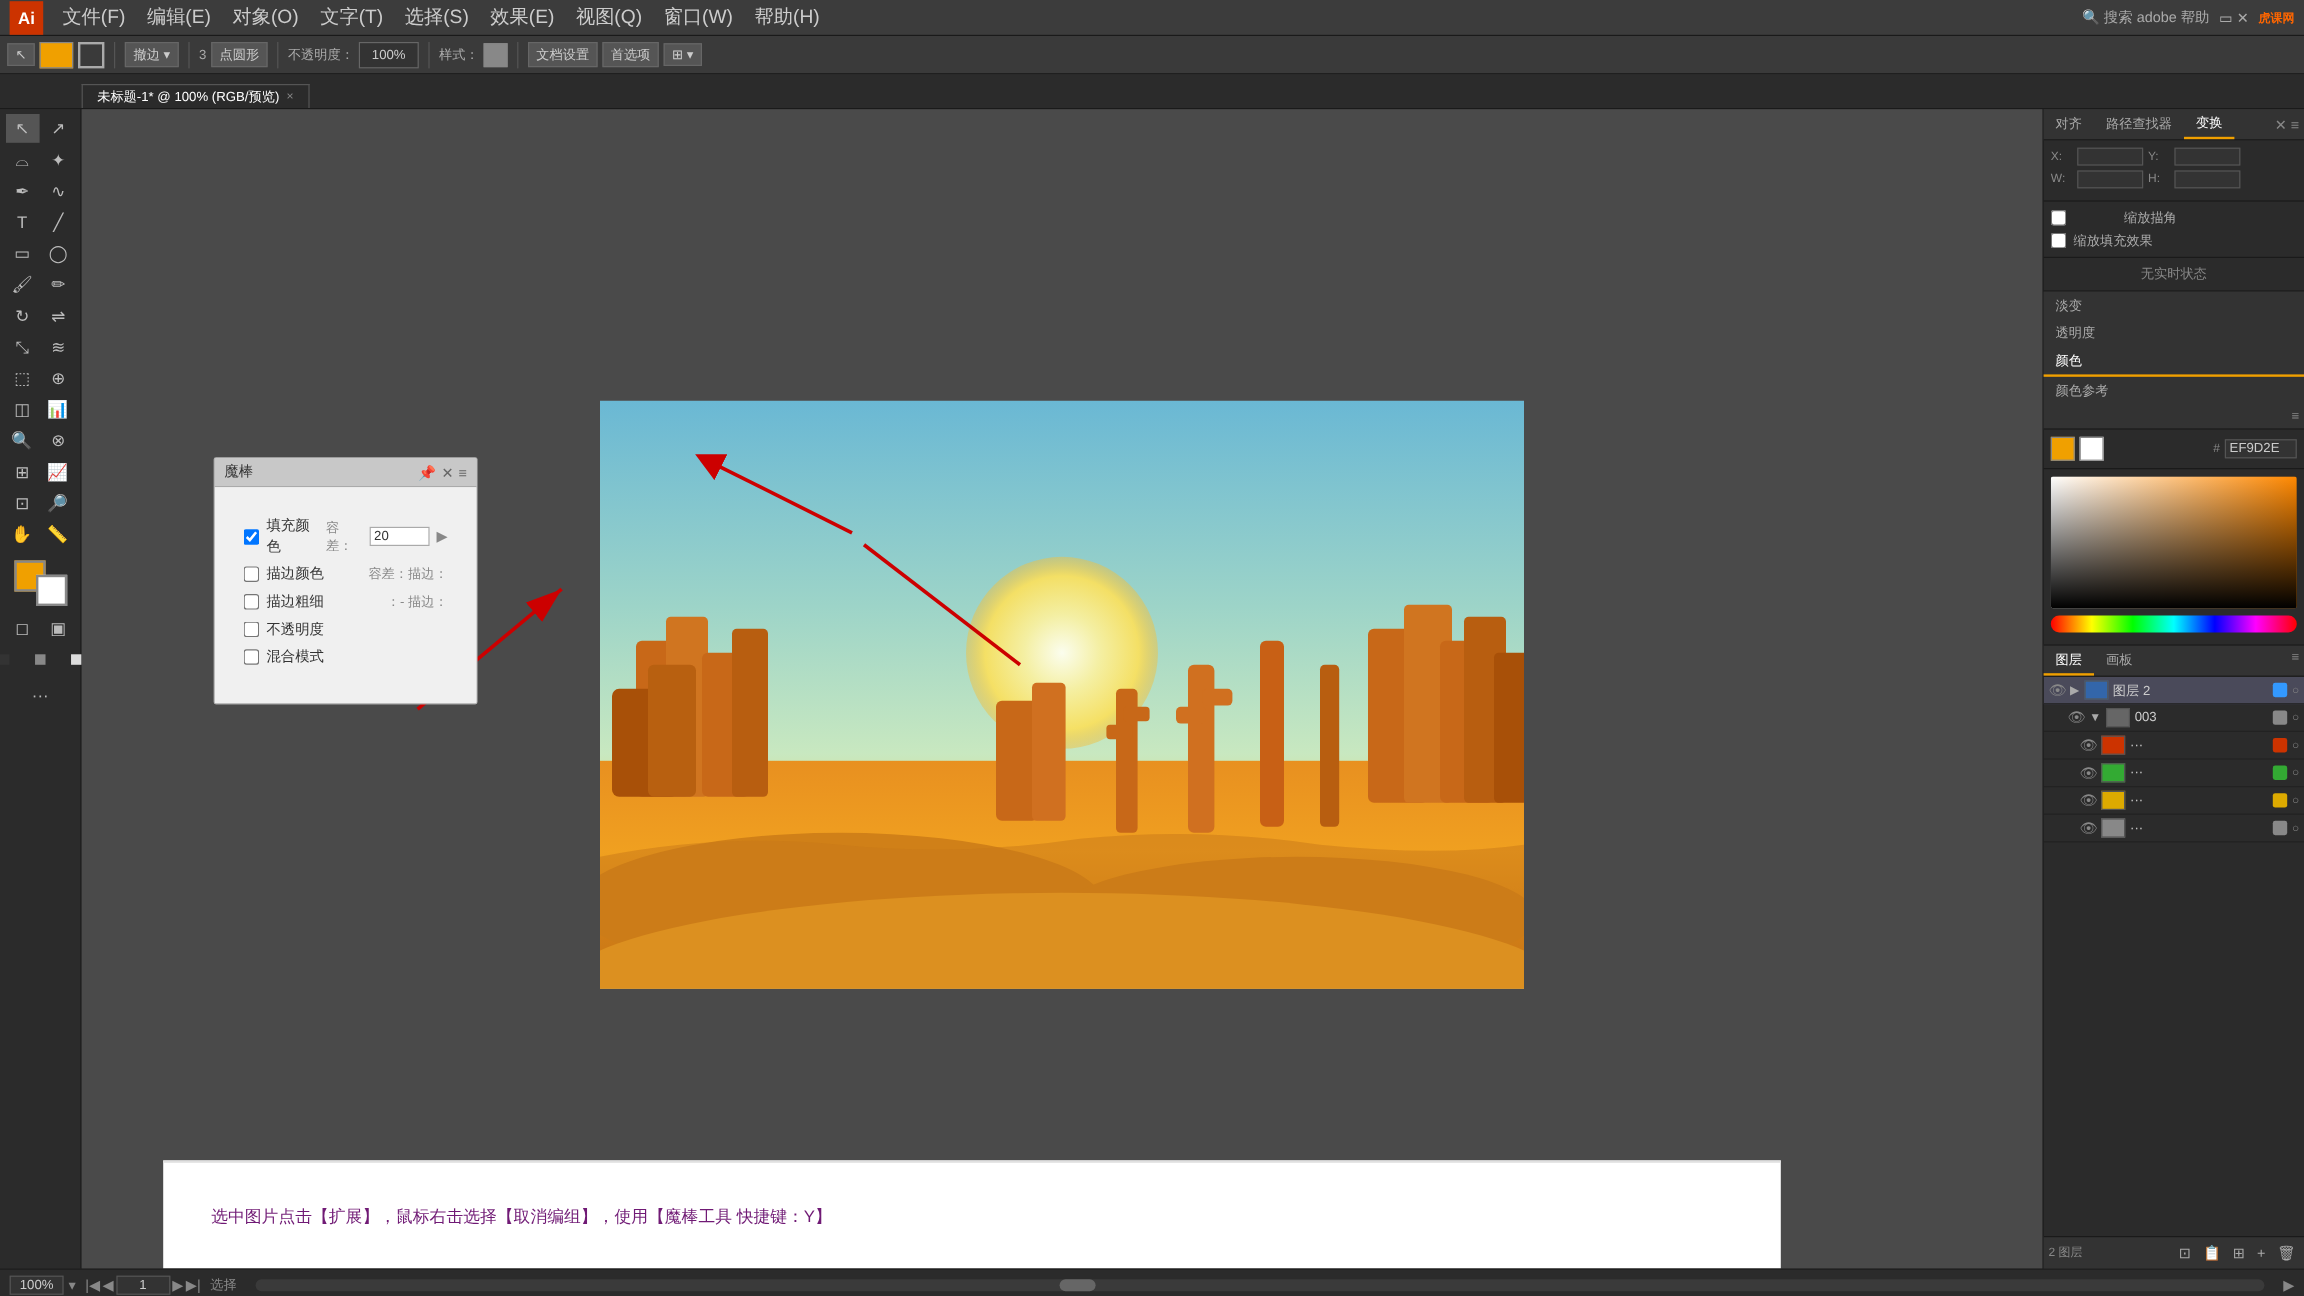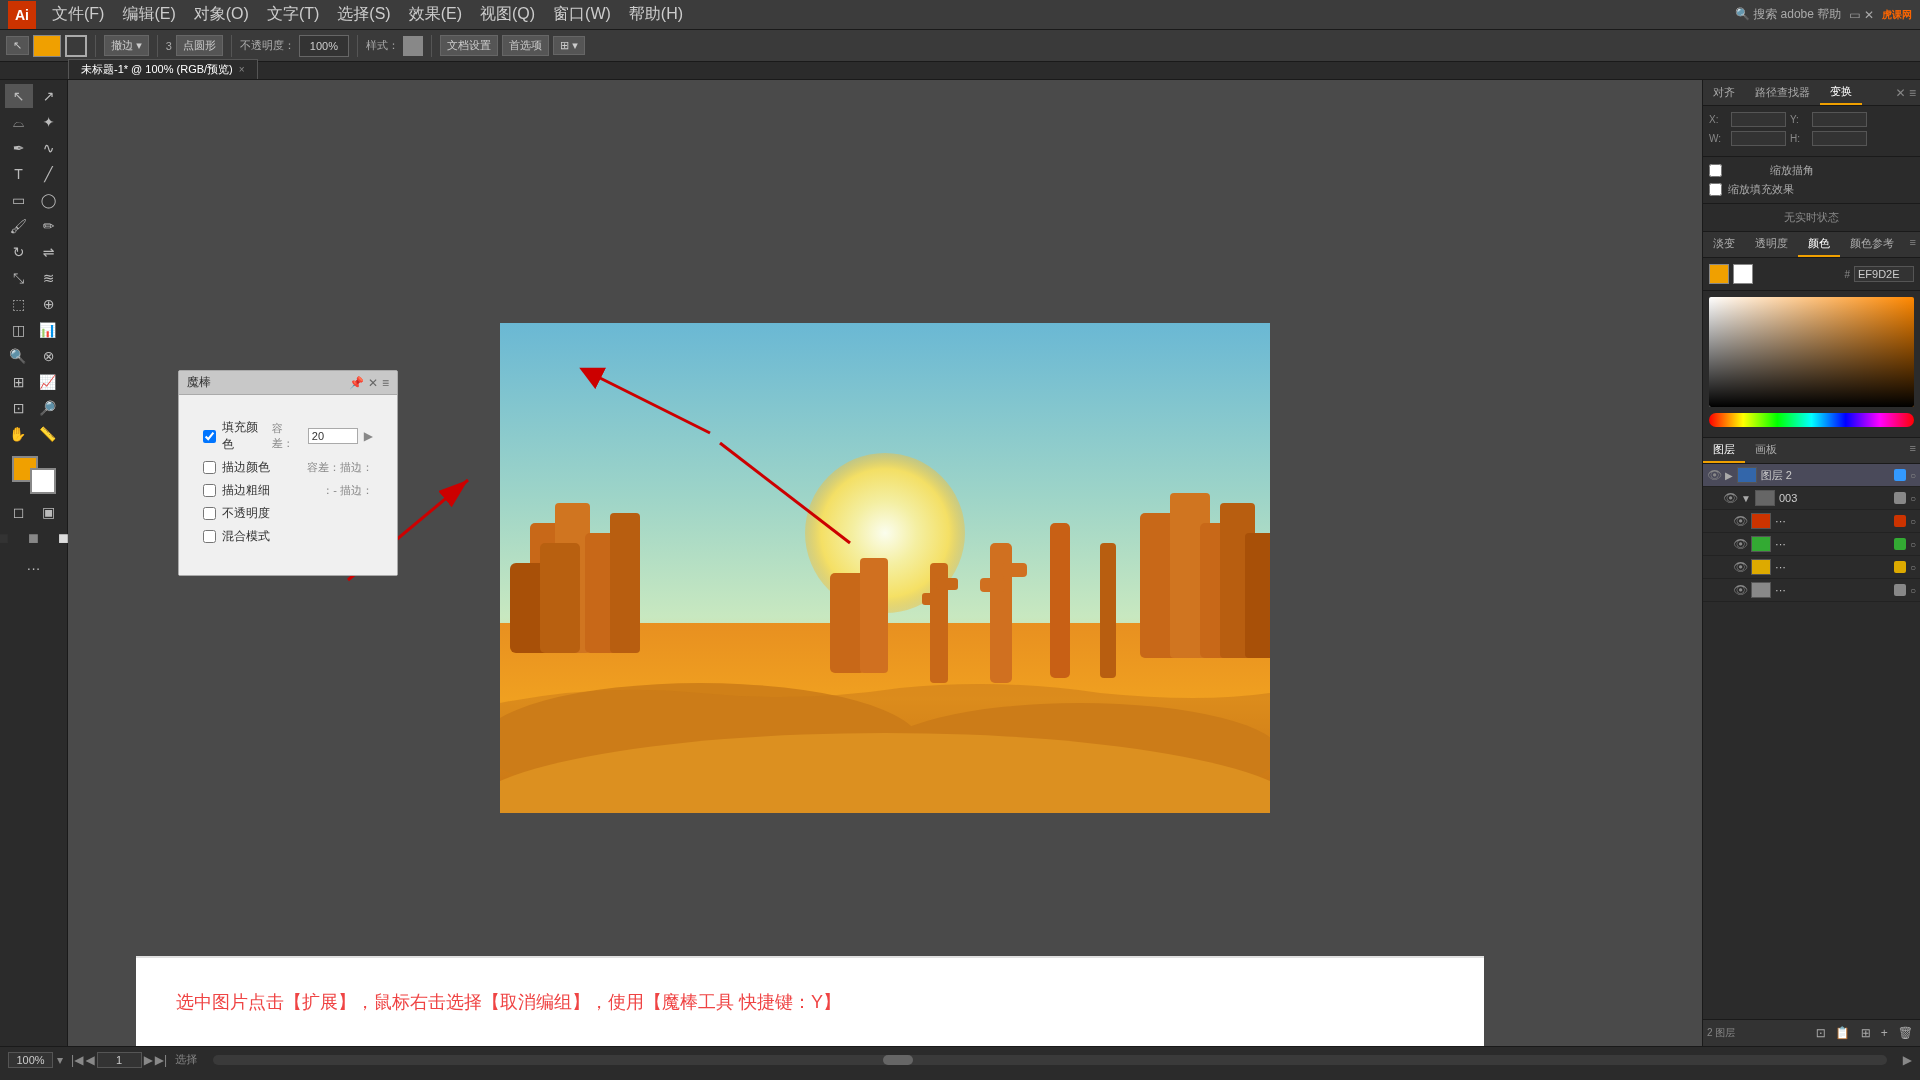--- a/index.html
+++ b/index.html
@@ -22,21 +22,21 @@
     }
     .toolbar-btn { background: #555; border: 1px solid #666; color: #ccc; padding: 2px 6px; font-size: 11px; cursor: pointer; display: flex; align-items: center; gap: 2px; }
     .toolbar-color-box { width: 28px; height: 22px; background: #f0a000; border: 1px solid #888; cursor: pointer; }
     .toolbar-stroke-box { width: 22px; height: 22px; background: transparent; border: 2px solid #aaa; cursor: pointer; }
     .toolbar-sep { width: 1px; height: 22px; background: #555; margin: 0 4px; }
     .toolbar-input { background: #333; border: 1px solid #666; color: #ccc; width: 40px; padding: 2px 4px; font-size: 11px; height: 22px; text-align: center; }
     .toolbar-label { color: #aaa; font-size: 11px; }
 
     
     #tab-bar {
-      width: 100%; height: 18px; background: #2b2b2b; display: flex; align-items: flex-end;
+      width: 100%; height: 29px; background: #2b2b2b; display: flex; align-items: flex-end;
       border-bottom: 1px solid #1a1a1a; padding-left: 68px;
     }
     .tab { background: #3c3c3c; border: 1px solid #555; border-bottom: none; padding: 2px 12px; font-size: 11px; color: #bbb; cursor: pointer; display: flex; align-items: center; gap: 6px; }
     .tab.active { background: #2b2b2b; color: #fff; }
     .tab-close { color: #888; font-size: 10px; cursor: pointer; }
 
     
     #main { display: flex; height: calc(1080px - 30px - 32px - 26px - 26px); }
 
     
@@ -68,21 +68,21 @@
     
     #artwork {
       width: 770px; height: 490px; position: relative; overflow: hidden; background: #87ceeb;
     }
 
     
     #instruction-area {
       position: absolute; bottom: 0; left: 68px; right: 218px; height: 90px;
       background: white; border-top: 2px solid #e0e0e0; display: flex; align-items: center; padding: 0 40px;
     }
-    .instruction-text { color: #ef4444; font-size: 18px; line-height: 1.6; font-weight: 500; }
+    .instruction-text { color: #701a75; font-size: 14px; line-height: 1.6; font-weight: 500; }
 
     
     #right-panel {
       width: 218px; background: #2b2b2b; border-left: 1px solid #1a1a1a; display: flex; flex-direction: column;
     }
     .panel-tab { padding: 4px 10px; font-size: 11px; color: #aaa; cursor: pointer; }
     .panel-tab.active { color: #fff; border-bottom: 2px solid #f0a000; }
 
     
     .transform-area { padding: 6px; border-bottom: 1px solid #1a1a1a; }
@@ -415,21 +415,21 @@
         <span style="color:#aaa;font-size:11px;margin-left:42px;">缩放描角</span>
       </div>
       <div style="display:flex;align-items:center;gap:6px;">
         <input type="checkbox" style="">
         <span style="color:#aaa;font-size:11px;">缩放填充效果</span>
       </div>
     </div>
 
     <div style="padding:6px;text-align:center;color:#888;font-size:11px;border-bottom:1px solid #1a1a1a;">无实时状态</div>
 
-    <div style="display:flex;background:#333;border-bottom:1px solid #1a1a1a;">
+    <div style="display:flex;background:#333;border-bottom:1px solid #1a1a1a;flex-direction:column;">
       <div class="panel-tab">淡变</div>
       <div class="panel-tab">透明度</div>
       <div class="panel-tab active">颜色</div>
       <div class="panel-tab">颜色参考</div>
       <div style="margin-left:auto;color:#888;font-size:11px;padding:4px;cursor:pointer;">≡</div>
     </div>
 
     <div style="padding:6px;display:flex;align-items:center;gap:4px;border-bottom:1px solid #1a1a1a;">
       <div style="width:20px;height:20px;background:#f0a000;border:1px solid #888;cursor:pointer;"></div>
       <div style="width:20px;height:20px;background:white;border:1px solid #888;cursor:pointer;"></div>

